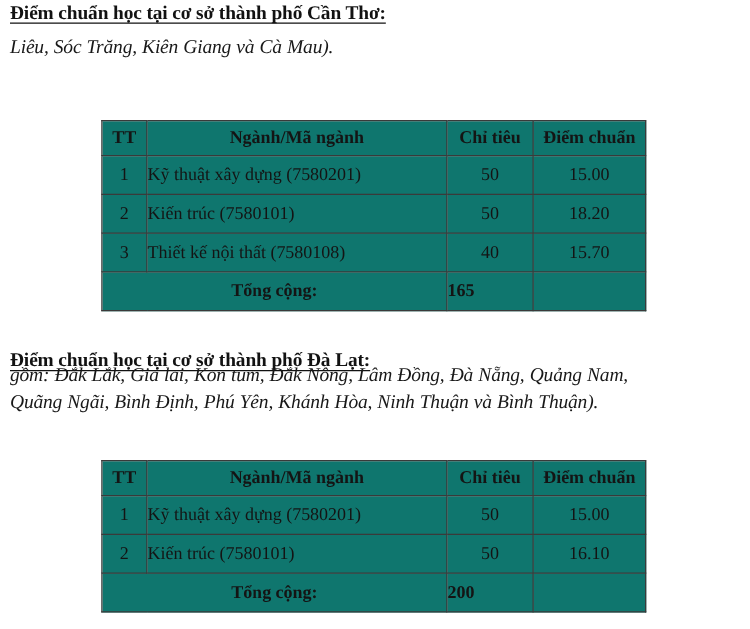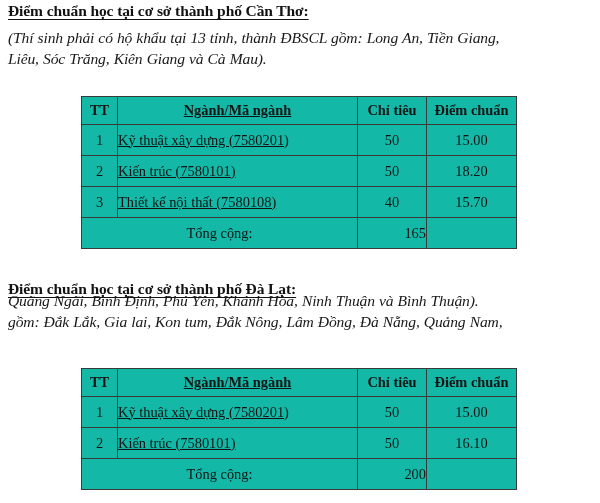--- a/index.html
+++ b/index.html
@@ -53,58 +53,57 @@
   }
   table.score-table td,
   table.score-table th {
     border: 1.1px solid #3a3a3a;
     padding: 0;
     font-size: 14.4px;
     color: #141414;
     vertical-align: middle;
     height: 31px;
     box-sizing: border-box;
-    background: #14b8a6;
+    background: #0f766e;
   }
   table.score-table th {
     font-weight: bold;
     text-align: center;
     height: 28px;
   }
   .c-tt      { width: 36px;  text-align: center; }
-  .c-major   { width: 240px; text-align: left; padding-left: 7px; text-decoration: underline; }
+  .c-major   { width: 240px; text-align: left; padding-left: 7px; }
   .c-quota   { width: 69px;  text-align: center; }
   .c-score   { width: 90px;  text-align: center; }
   .total-label {
-    font-weight: normal;
+    font-weight: bold;
     text-align: center;
     padding-left: 0;
   }
   .total-value {
-    font-weight: normal;
-    text-align: right;
+    font-weight: bold;
+    text-align: left;
   }
 
   
   #heading-1 { position:absolute; left:8px;  top:2px; }
   #note-1    { position:absolute; left:8px;  top:28px; width:585px; }
   #table-1   { position:absolute; left:81px; top:96px; }
   #heading-2 { position:absolute; left:8px;  top:280px; }
   #note-2    { position:absolute; left:8px;  top:291px; width:585px; }
   #table-2   { position:absolute; left:81px; top:368px; }
 </style>
 </head>
 <body>
 
 <div class="page">
 
   <div class="section-heading" id="heading-1">Điểm chuẩn học tại cơ sở thành phố Cần Thơ:</div>
 
   <div class="note" id="note-1">
-    <span class="line">(Thí sinh phải có hộ khẩu tại 13 tỉnh, thành ĐBSCL gồm: Long An, Tiền Giang,</span>
     <span class="line">Liêu, Sóc Trăng, Kiên Giang và Cà Mau).</span>
   </div>
 
   <table class="score-table" id="table-1">
     <thead>
       <tr>
         <th class="c-tt">TT</th>
         <th class="c-major" style="text-align:center;padding-left:0">Ngành/Mã ngành</th>
         <th class="c-quota">Chỉ tiêu</th>
         <th class="c-score">Điểm chuẩn</th>
@@ -133,22 +132,22 @@
         <td class="total-label" colspan="2">Tổng cộng:</td>
         <td class="total-value c-quota">165</td>
         <td class="c-score"></td>
       </tr>
     </tbody>
   </table>
 
   <div class="section-heading" id="heading-2">Điểm chuẩn học tại cơ sở thành phố Đà Lạt:</div>
 
   <div class="note" id="note-2">
+    <span class="line">gồm: Đắk Lắk, Gia lai, Kon tum, Đắk Nông, Lâm Đồng, Đà Nẵng, Quảng Nam,</span>
     <span class="line">Quãng Ngãi, Bình Định, Phú Yên, Khánh Hòa, Ninh Thuận và Bình Thuận).</span>
-    <span class="line">gồm: Đắk Lắk, Gia lai, Kon tum, Đắk Nông, Lâm Đồng, Đà Nẵng, Quảng Nam,</span>
   </div>
 
   <table class="score-table" id="table-2">
     <thead>
       <tr>
         <th class="c-tt">TT</th>
         <th class="c-major" style="text-align:center;padding-left:0">Ngành/Mã ngành</th>
         <th class="c-quota">Chỉ tiêu</th>
         <th class="c-score">Điểm chuẩn</th>
       </tr>

